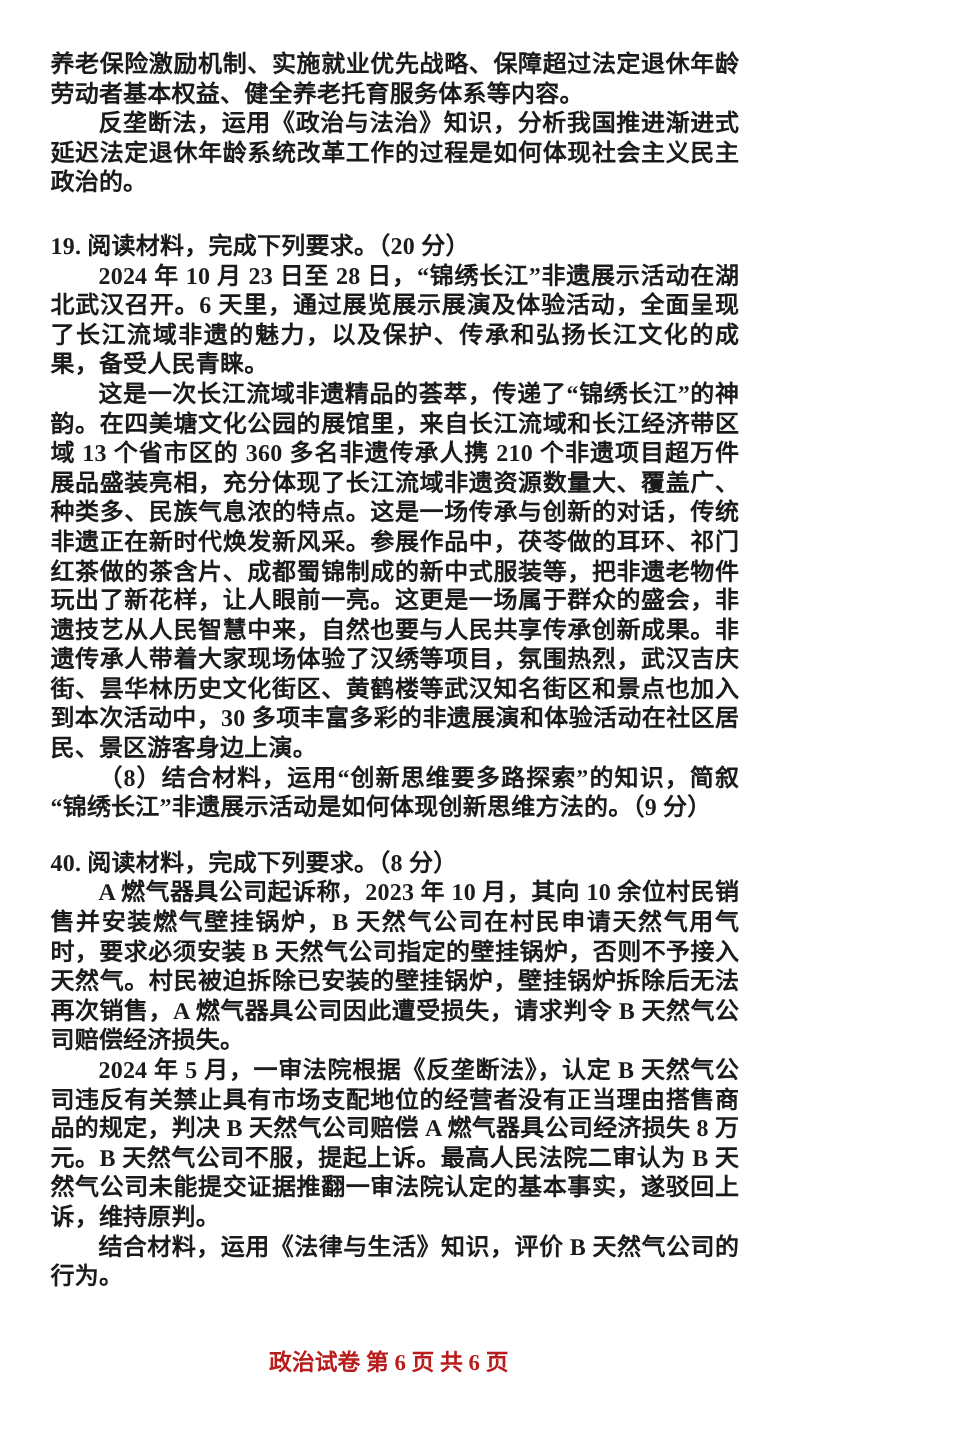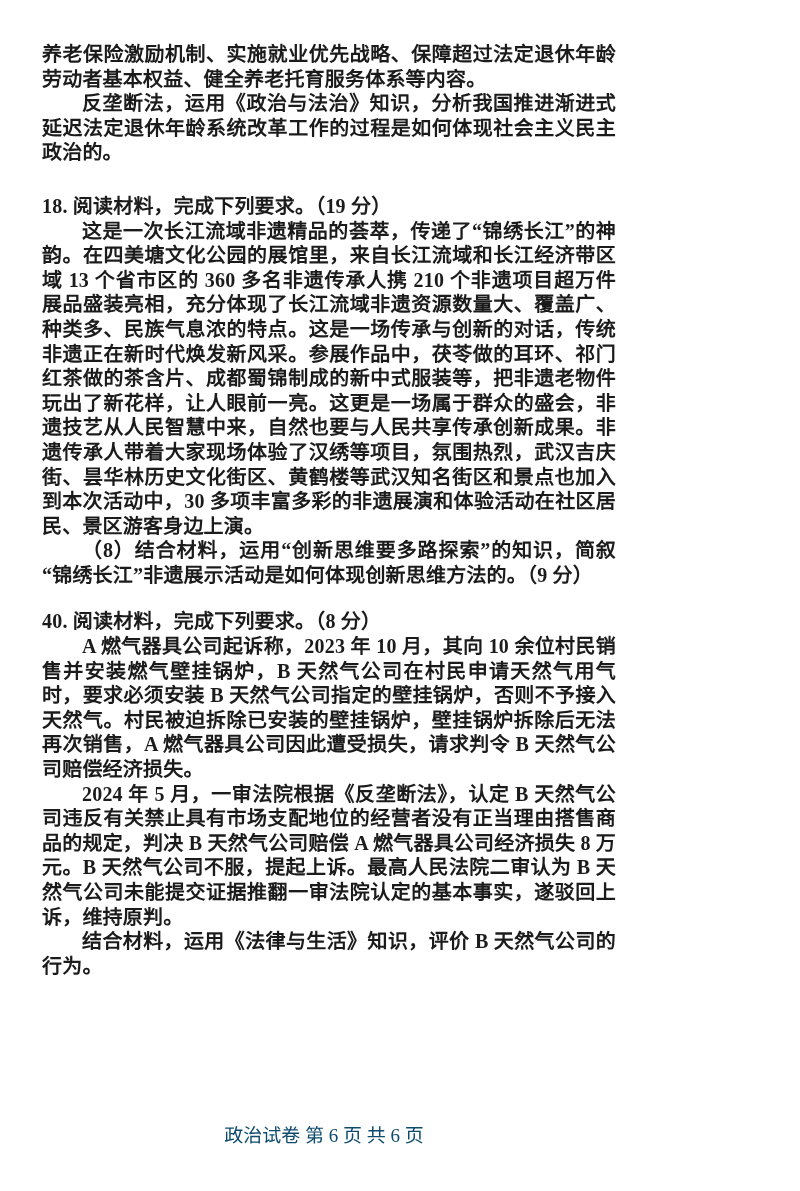--- a/index.html
+++ b/index.html
@@ -36,38 +36,39 @@
   }
   .section-gap-1 { height: 29px; }
   .section-gap-2 { height: 22px; }
   .footer {
     position: absolute;
     left: 0;
     right: 0;
     top: 1120px;
     text-align: center;
     font-size: 19px;
-    font-weight: 400;
-    color: #0c4a6e;
+    font-weight: 700;
+    color: #b91c1c;
   }
 </style>
 </head>
 <body>
 
 <div class="page">
   <div class="content">
 
     <p>养老保险激励机制、实施就业优先战略、保障超过法定退休年龄劳动者基本权益、健全养老托育服务体系等内容。</p>
 
     <p class="indent">反垄断法，运用《政治与法治》知识，分析我国推进渐进式延迟法定退休年龄系统改革工作的过程是如何体现社会主义民主政治的。</p>
 
     <div class="section-gap-1"></div>
 
-    <p>18. 阅读材料，完成下列要求。（19 分）</p>
+    <p>19. 阅读材料，完成下列要求。（20 分）</p>
 
+    <p class="indent">2024 年 10 月 23 日至 28 日，“锦绣长江”非遗展示活动在湖北武汉召开。6 天里，通过展览展示展演及体验活动，全面呈现了长江流域非遗的魅力，以及保护、传承和弘扬长江文化的成果，备受人民青睐。</p>
 
     <p class="indent">这是一次长江流域非遗精品的荟萃，传递了“锦绣长江”的神韵。在四美塘文化公园的展馆里，来自长江流域和长江经济带区域 13 个省市区的 360 多名非遗传承人携 210 个非遗项目超万件展品盛装亮相，充分体现了长江流域非遗资源数量大、覆盖广、种类多、民族气息浓的特点。这是一场传承与创新的对话，传统非遗正在新时代焕发新风采。参展作品中，茯苓做的耳环、祁门红茶做的茶含片、成都蜀锦制成的新中式服装等，把非遗老物件玩出了新花样，让人眼前一亮。这更是一场属于群众的盛会，非遗技艺从人民智慧中来，自然也要与人民共享传承创新成果。非遗传承人带着大家现场体验了汉绣等项目，氛围热烈，武汉吉庆街、昙华林历史文化街区、黄鹤楼等武汉知名街区和景点也加入到本次活动中，30 多项丰富多彩的非遗展演和体验活动在社区居民、景区游客身边上演。</p>
 
 
     <p class="indent">（8）结合材料，运用“创新思维要多路探索”的知识，简叙“锦绣长江”非遗展示活动是如何体现创新思维方法的。（9 分）</p>
 
     <div class="section-gap-2"></div>
 
     <p>40. 阅读材料，完成下列要求。（8 分）</p>
 

